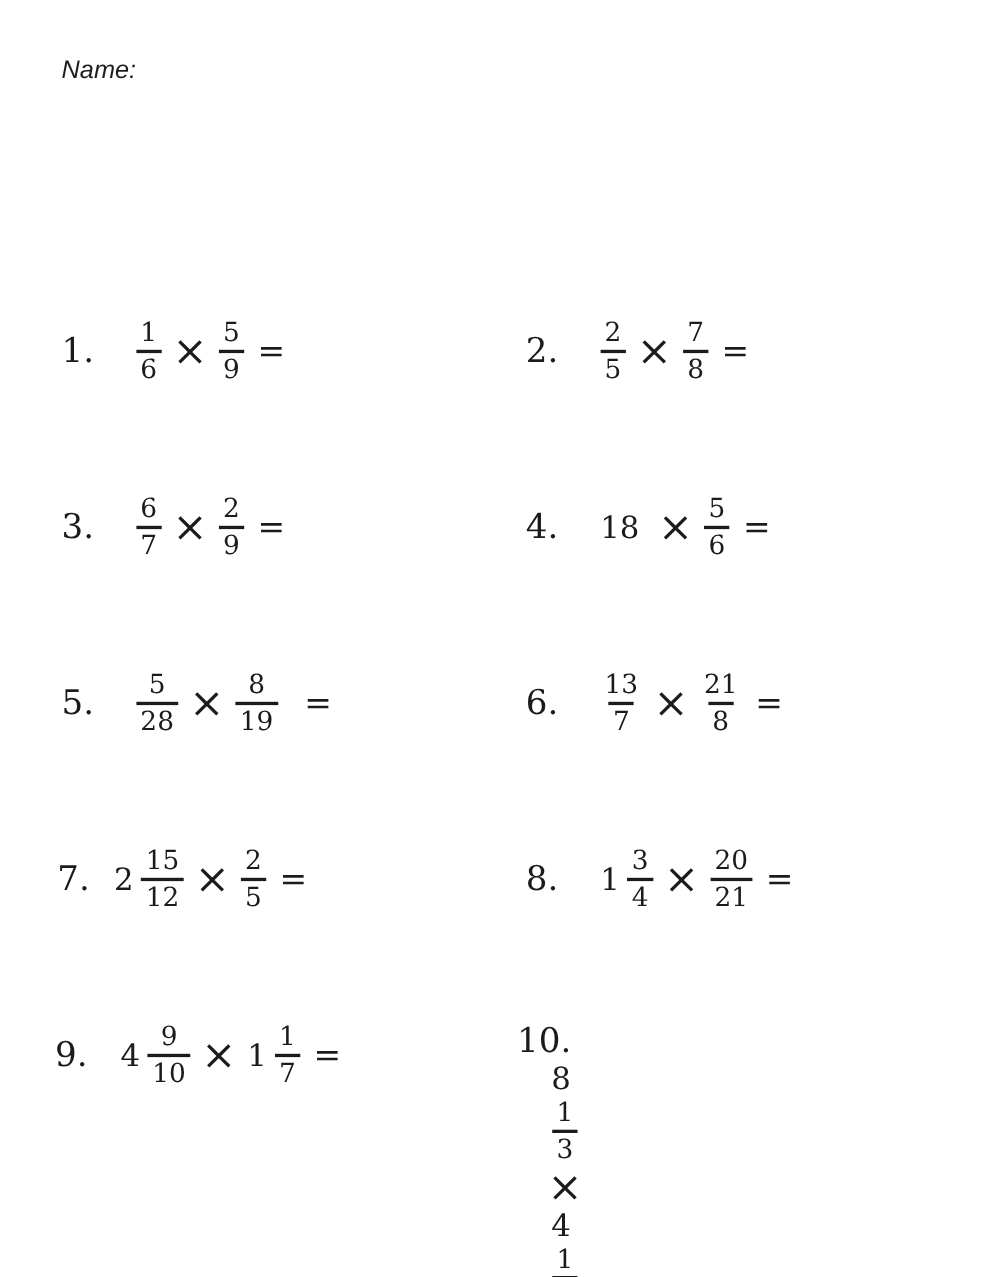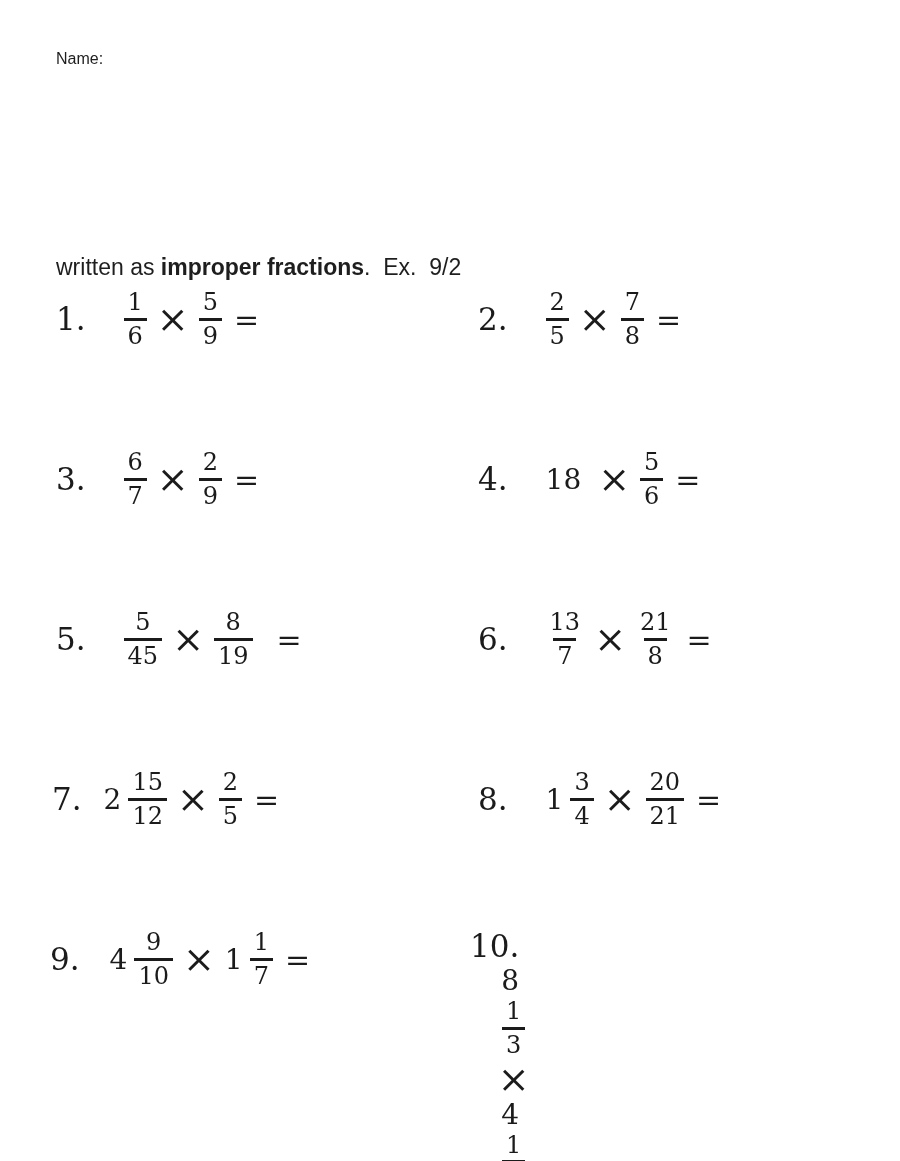--- a/index.html
+++ b/index.html
@@ -4,21 +4,21 @@
 <style>
   html,body{margin:0;padding:0;background:#ffffff;}
   .sheet{
     position:relative;
     width:900px;height:1161px;
     background:#ffffff;
     color:#1e1e1e;
     font-family:"Liberation Sans",sans-serif;
     overflow:hidden;
   }
-  .name-line{position:absolute;left:56px;top:50px;font-size:16px;}
+  .name-line{position:absolute;left:56px;top:50px;font-size:23px;font-style:italic;}
   .title{position:absolute;left:56px;top:101px;font-size:23px;}
   .instructions{position:absolute;left:56px;top:180px;font-size:23px;line-height:35px;white-space:pre-wrap;}
   .instructions b{font-weight:bold;}
 
   .problem{
     position:absolute;
     display:flex;align-items:center;
     font-family:"DejaVu Serif",serif;
     color:#1b1b1b;
   }
@@ -44,21 +44,20 @@
   .pos-9{left:50px;top:928px;}  .pos-10{left:470px;top:928px;flex-direction:column;}
 </style>
 </head>
 <body>
 
 <div class="sheet">
 
   <div class="name-line">Name:</div>
 
   <div class="instructions">
-    <div><span>written as </span><b>improper fractions</b><span>.  Ex.  9/2</span></div>
   </div>
 
   <div class="problem pos-1">
     <span class="plabel">1.</span>
     <span class="frac">
       <span class="num">1</span>
       <span class="den">6</span>
     </span>
     <span class="op">×</span>
     <span class="frac">
@@ -104,21 +103,21 @@
       <span class="num">5</span>
       <span class="den">6</span>
     </span>
     <span class="eq">=</span>
   </div>
 
   <div class="problem pos-5 wide-eq">
     <span class="plabel">5.</span>
     <span class="frac">
       <span class="num">5</span>
-      <span class="den">45</span>
+      <span class="den">28</span>
     </span>
     <span class="op">×</span>
     <span class="frac">
       <span class="num">8</span>
       <span class="den">19</span>
     </span>
     <span class="eq">=</span>
   </div>
 
   <div class="problem pos-6">

